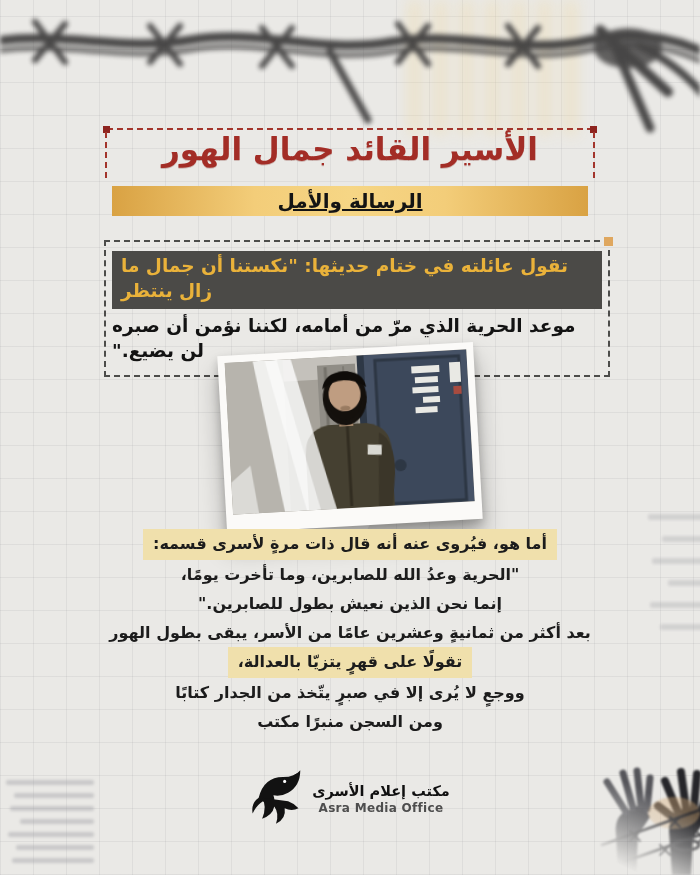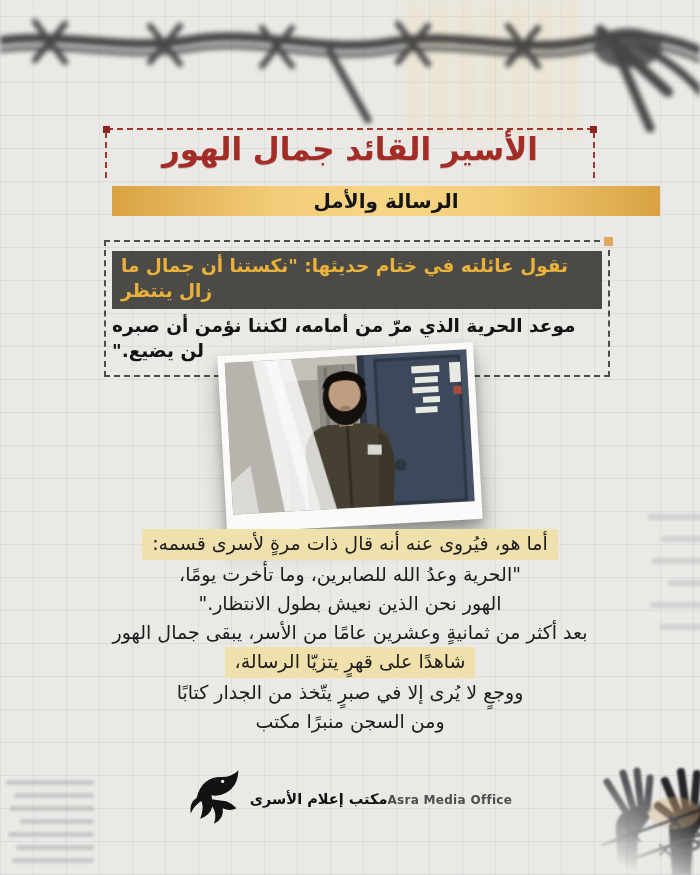--- a/index.html
+++ b/index.html
@@ -26,24 +26,24 @@
   .tf-sq{position:absolute;top:0;width:7px;height:7px;background:#8e241f;}
   .tf-sq.l{left:0;} .tf-sq.r{right:0;}
   .tf-side{position:absolute;top:6px;height:46px;border-left:2px dashed #a3352c;}
   .tf-side.l{left:2px;} .tf-side.r{right:2px;}
   .main-title{
     position:absolute;left:0;top:131px;width:700px;text-align:center;direction:rtl;
     color:#a32d26;font-size:31px;font-weight:bold;letter-spacing:0;
     text-shadow:0 1px 0 rgba(120,30,25,.25);
   }
   .gold-banner{
-    position:absolute;left:112px;top:186px;width:548px;height:30px;
+    position:absolute;left:112px;top:186px;width:476px;height:30px;
     background:linear-gradient(90deg,#d9a243,#f3cd79 30%,#f6d685 50%,#f3cd79 70%,#d9a243);
     display:flex;align-items:center;justify-content:center;direction:rtl;
-    color:#141414;font-size:20px;font-weight:bold;
+    color:#141414;font-size:20px;font-weight:bold;text-decoration:underline;
   }
   
   .quote-box{
     position:absolute;left:104px;top:240px;width:490px;
     border:2px dashed #4c4c4a;padding:9px 6px 11px;direction:rtl;text-align:left;
   }
   .qb-corner{position:absolute;top:-5px;right:-5px;width:9px;height:9px;background:#dfa75f;}
   .quote-hl{
     display:inline-block;background:#4b4a47;color:#eab23a;
     font-size:18.5px;font-weight:bold;padding:3px 9px 5px;line-height:1.35;
@@ -58,28 +58,28 @@
   
   .photo-wrap{
     position:absolute;left:222px;top:349px;width:242px;
     background:#fbfaf8;padding:7px 7px 18px;transform:rotate(-3.2deg);
     box-shadow:0 16px 24px rgba(0,0,0,.30), 0 4px 8px rgba(0,0,0,.18);
   }
   .photo-scene{position:relative;width:242px;height:152px;overflow:hidden;background:#a39f96;}
   .photo-scene svg{display:block;filter:blur(.4px) saturate(.9);}
   
   .body-text{position:absolute;left:0;top:529px;width:700px;text-align:center;direction:rtl;}
-  .body-line{font-size:19px;font-weight:normal;color:#1c1c1c;line-height:29px;}
+  .body-line{font-size:16px;font-weight:bold;color:#1c1c1c;line-height:29px;}
   .body-line .hl{display:inline-block;background:#f0e0ac;padding:0 10px 2px;}
   
   .footer-logo{
     position:absolute;left:0;top:768px;width:700px;display:flex;
     justify-content:center;align-items:center;gap:10px;
   }
-  .logo-text{display:flex;align-items:flex-end;line-height:1.25;}
+  .logo-text{display:flex;flex-direction:column;align-items:center;line-height:1.25;}
   .logo-ar{font-size:14.5px;font-weight:bold;color:#101010;direction:rtl;}
   .logo-en{font-size:12px;font-weight:bold;color:#4e4e4e;letter-spacing:.3px;}
   
   .hands{
     position:absolute;right:0;bottom:0;width:150px;height:190px;
     -webkit-mask-image:linear-gradient(205deg,#000 55%,transparent 88%);
     mask-image:linear-gradient(205deg,#000 55%,transparent 88%);
   }
   .hands svg{filter:blur(1px);}
   
@@ -184,23 +184,23 @@
         <path d="M28 0 L66 0 L104 152 L52 152 Z" fill="rgba(255,255,255,.78)"></path>
         <path d="M40 0 L52 0 L88 152 L74 152 Z" fill="rgba(255,255,255,.55)"></path>
         <path d="M0 120 L20 104 L26 152 L0 152 Z" fill="rgba(255,255,255,.5)"></path>
       </svg>
     </div>
   </div>
 
   <div class="body-text">
     <div class="body-line"><span class="hl">أما هو، فيُروى عنه أنه قال ذات مرةٍ لأسرى قسمه:</span></div>
     <div class="body-line">"الحرية وعدُ الله للصابرين، وما تأخرت يومًا،</div>
-    <div class="body-line">الهور نحن الذين نعيش بطول الانتظار."</div>
-    <div class="body-line">بعد أكثر من ثمانيةٍ وعشرين عامًا من الأسر، يبقى جمال الهور</div>
-    <div class="body-line"><span class="hl">شاهدًا على قهرٍ يتزيّا الرسالة،</span></div>
+    <div class="body-line">إنما نحن الذين نعيش بطول للصابرين."</div>
+    <div class="body-line">بعد أكثر من ثمانيةٍ وعشرين عامًا من الأسر، يبقى بطول الهور</div>
+    <div class="body-line"><span class="hl">تقولًا على قهرٍ يتزيّا بالعدالة،</span></div>
     <div class="body-line">ووجعٍ لا يُرى إلا في صبرٍ يتّخذ من الجدار كتابًا</div>
     <div class="body-line">ومن السجن منبرًا مكتب</div>
   </div>
 
   <div class="footer-logo">
     <span>
       <svg width="52" height="58" viewBox="0 0 60 66">
         <path d="M10 34 Q16 10 38 10 Q52 10 58 2 Q58 20 44 28 Q35 33 27 31 Q31 42 22 52 Q20 42 15 38 Q8 42 3 52 Q1 40 10 34 Z" fill="#121212"></path>
         <path d="M14 34 Q20 44 14 58 Q26 54 28 44 Q34 52 30 64 Q42 58 40 46 Q48 50 56 46 Q50 40 44 38 Z" fill="#121212"></path>
         <circle cx="40" cy="15" r="1.8" fill="#ffffff"></circle>

